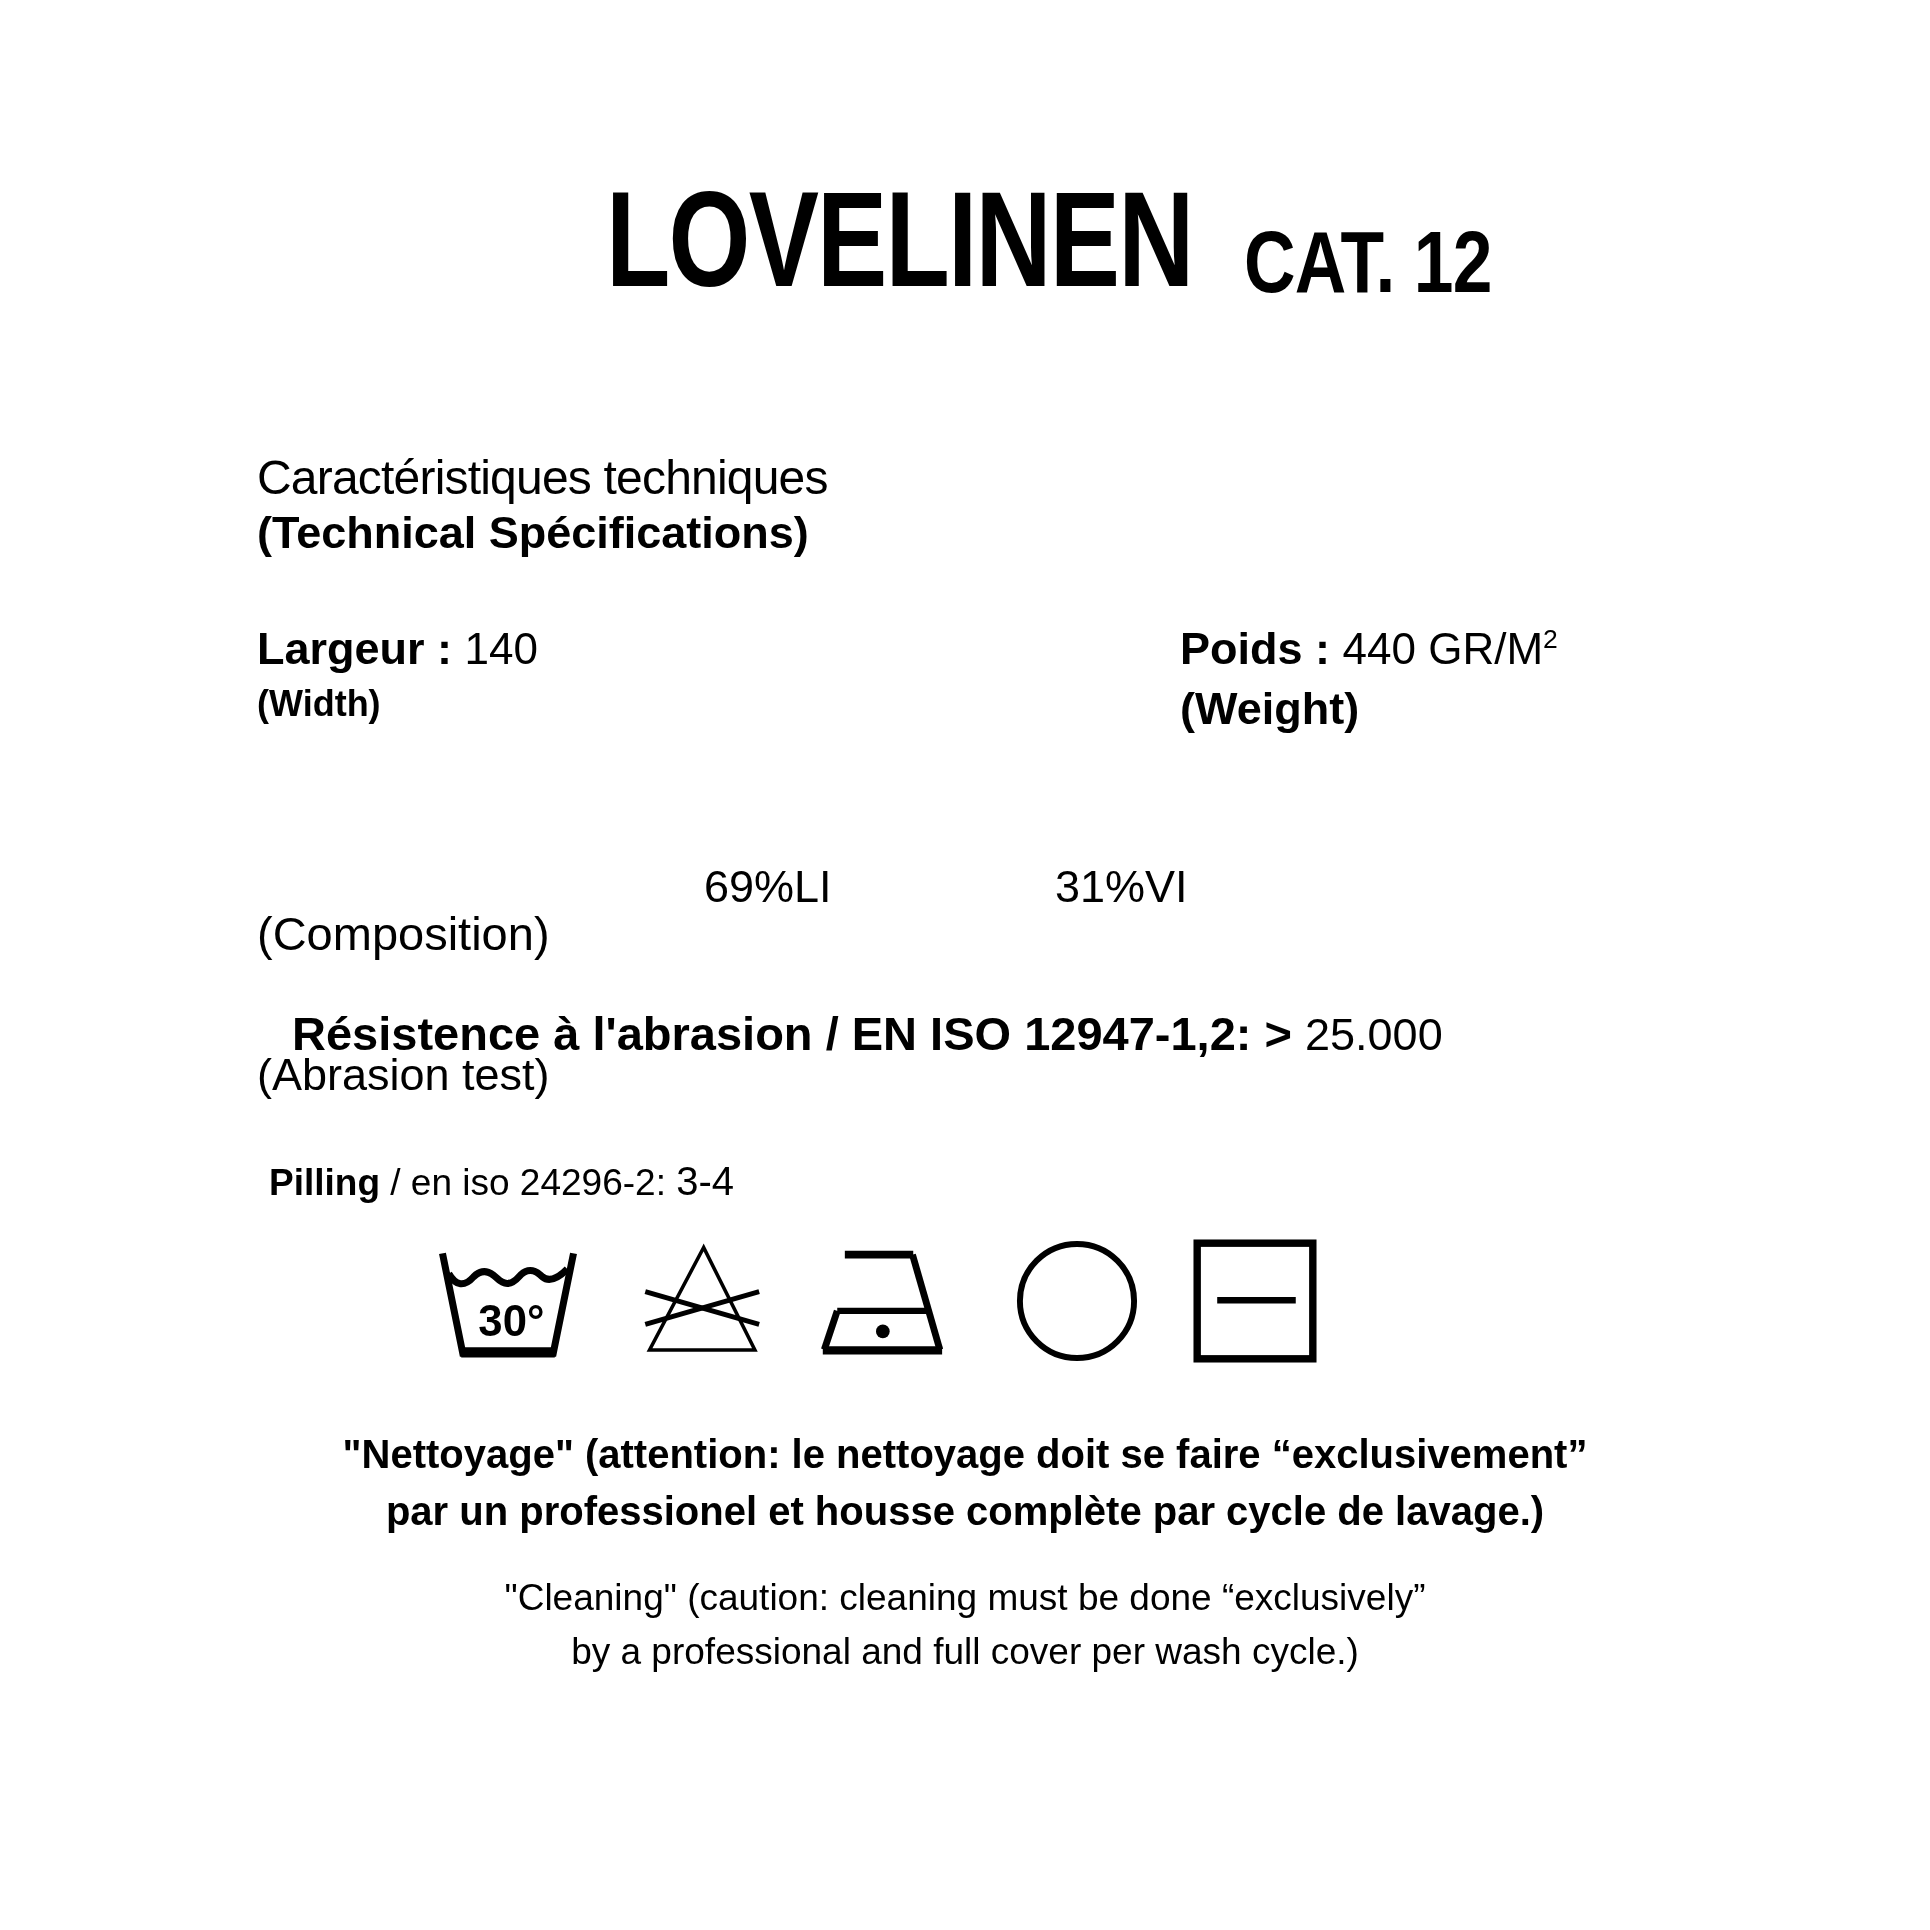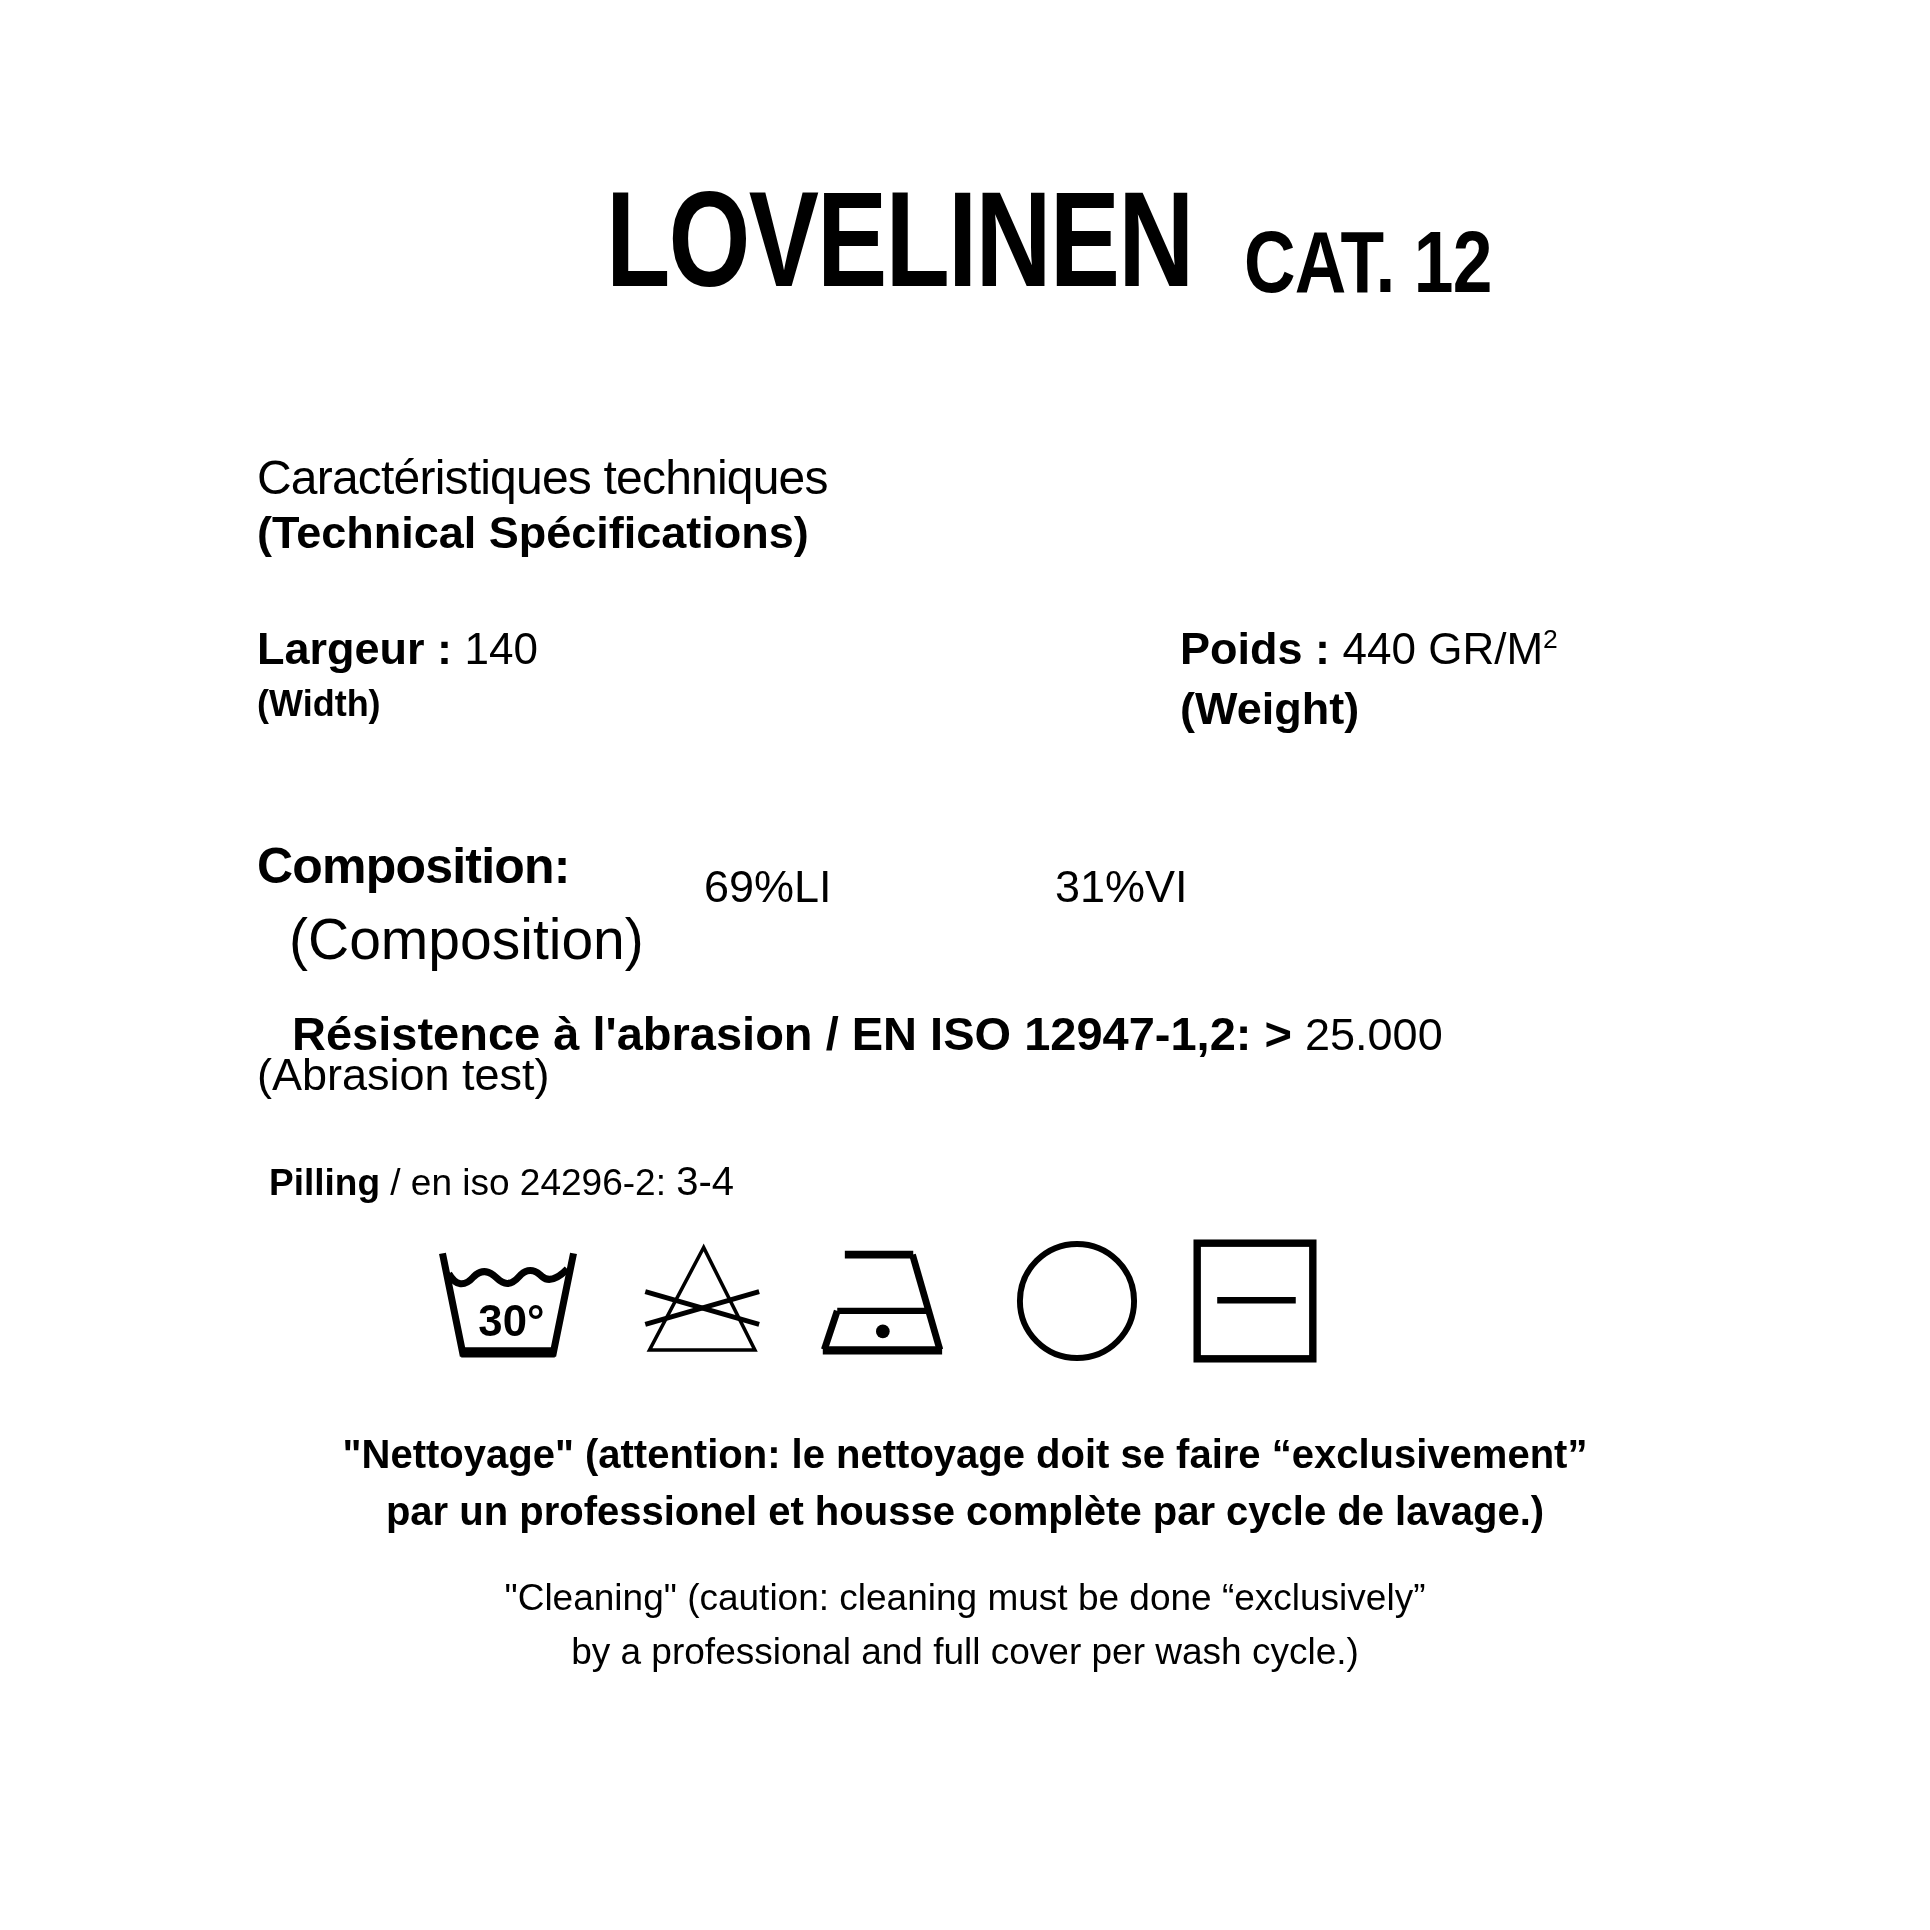--- a/index.html
+++ b/index.html
@@ -36,21 +36,21 @@
   
   .row-width  { left:257px;  top:623px; font-size:45px; }
   .row-weight { left:1180px; top:623px; font-size:45px; }
   .sub-width  { left:257px;  top:683px; font-size:36px; font-weight:bold; }
   .sub-weight { left:1180px; top:683px; font-size:45px; font-weight:bold;text-align:center; }
   .val { font-weight:normal; font-size:44px; }
   .val sup { font-size:26.5px; }
 
   
   .comp-label { left:257px; top:837px; font-size:50px; font-weight:bold; letter-spacing:-0.8px; }
-  .comp-en    { left:257px; top:906px; font-size:57px;margin-left:32px; }
+  .comp-en    { left:257px; top:906px; font-size:47px; }
   .comp-v1    { left:704px;  top:861px; font-size:45px; }
   .comp-v2    { left:1055px; top:861px; font-size:45px; }
 
   
   .abrasion    { left:244px; top:1006px; font-size:47px;margin-left:48px; }
   .abrasion-en { left:257px; top:1049px; font-size:45px; }
 
   
   .pilling { left:269px; top:1159px; font-size:37px; }
   .pilling .pv { font-size:40px; }
@@ -89,21 +89,20 @@
     <span class="val">140</span>
   </div>
   <div class="t sub-width">(Width)</div>
 
   <div class="t row-weight">
     <span class="b">Poids :</span>
     <span class="val"><span>440 GR/M</span><sup>2</sup></span>
   </div>
   <div class="t sub-weight">(Weight)</div>
 
-  <div class="t comp-label">Composition:</div>
   <div class="t comp-en">(Composition)</div>
   <div class="t comp-v1">69%LI</div>
   <div class="t comp-v2">31%VI</div>
 
   <div class="t abrasion">
     <span class="b">Résistence à l'abrasion / EN ISO 12947-1,2: &gt;</span>
     <span class="val" style="font-size:45px;">25.000</span>
   </div>
   <div class="t abrasion-en">(Abrasion test)</div>
 

